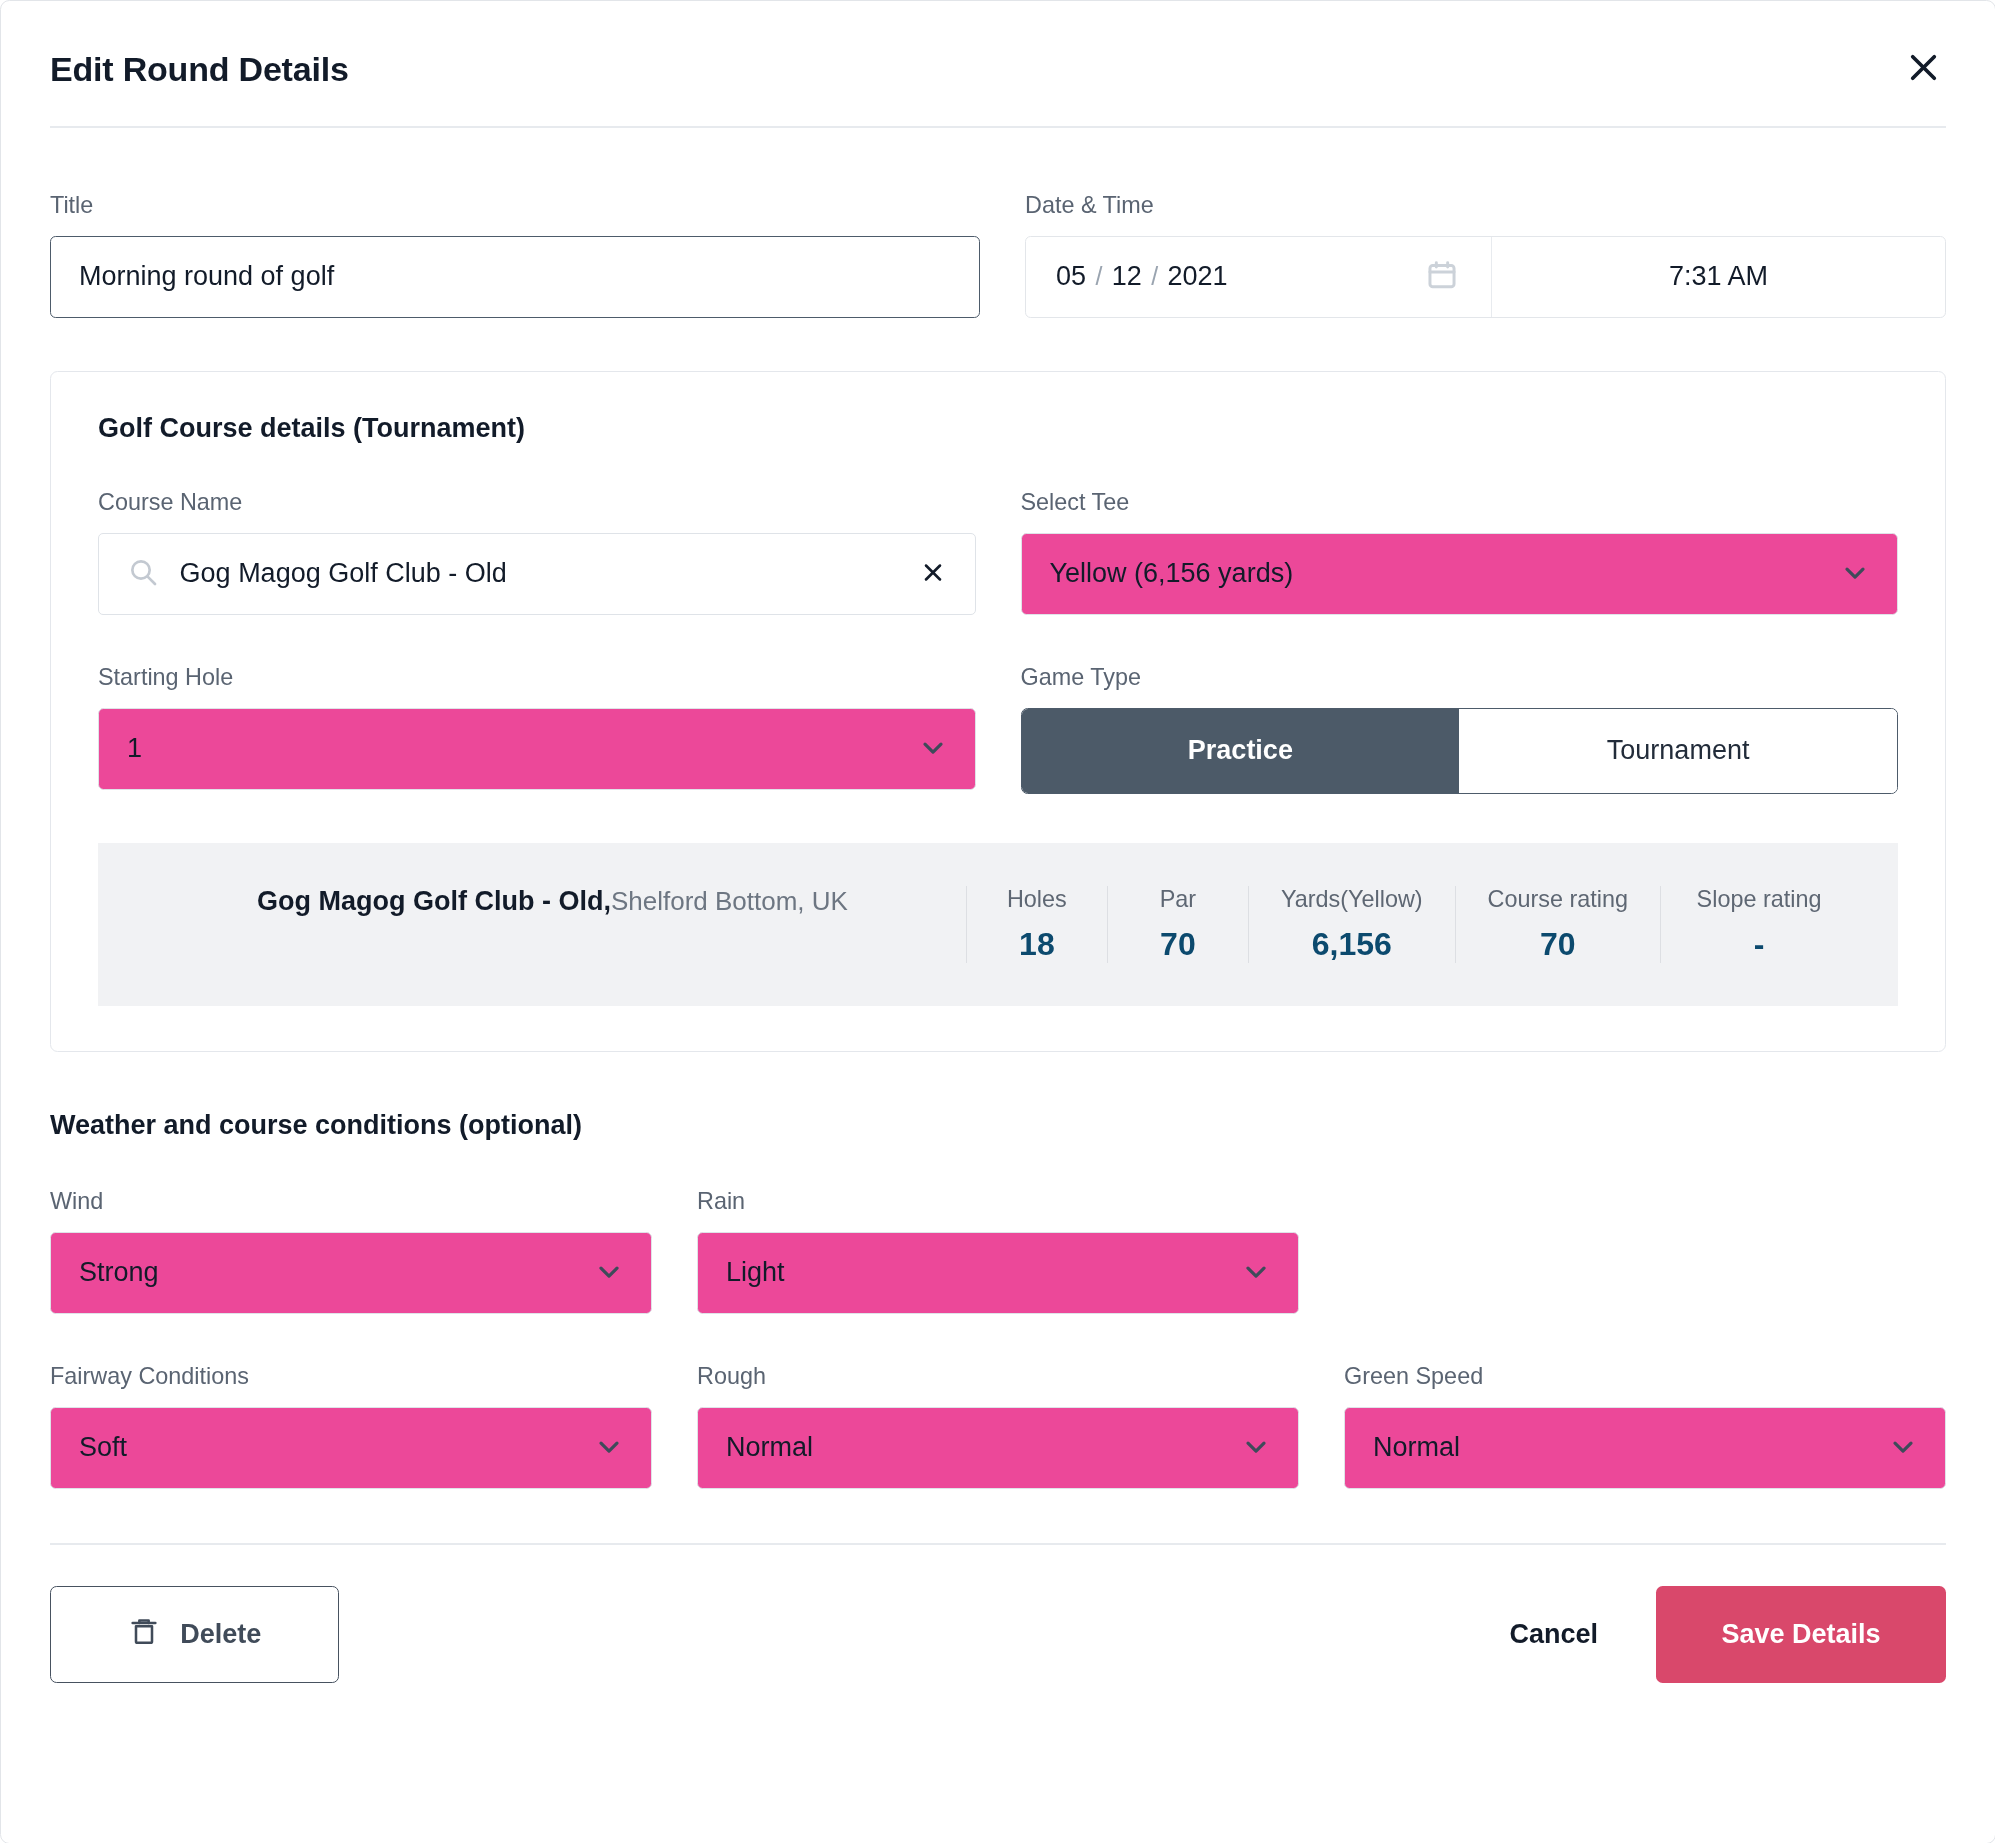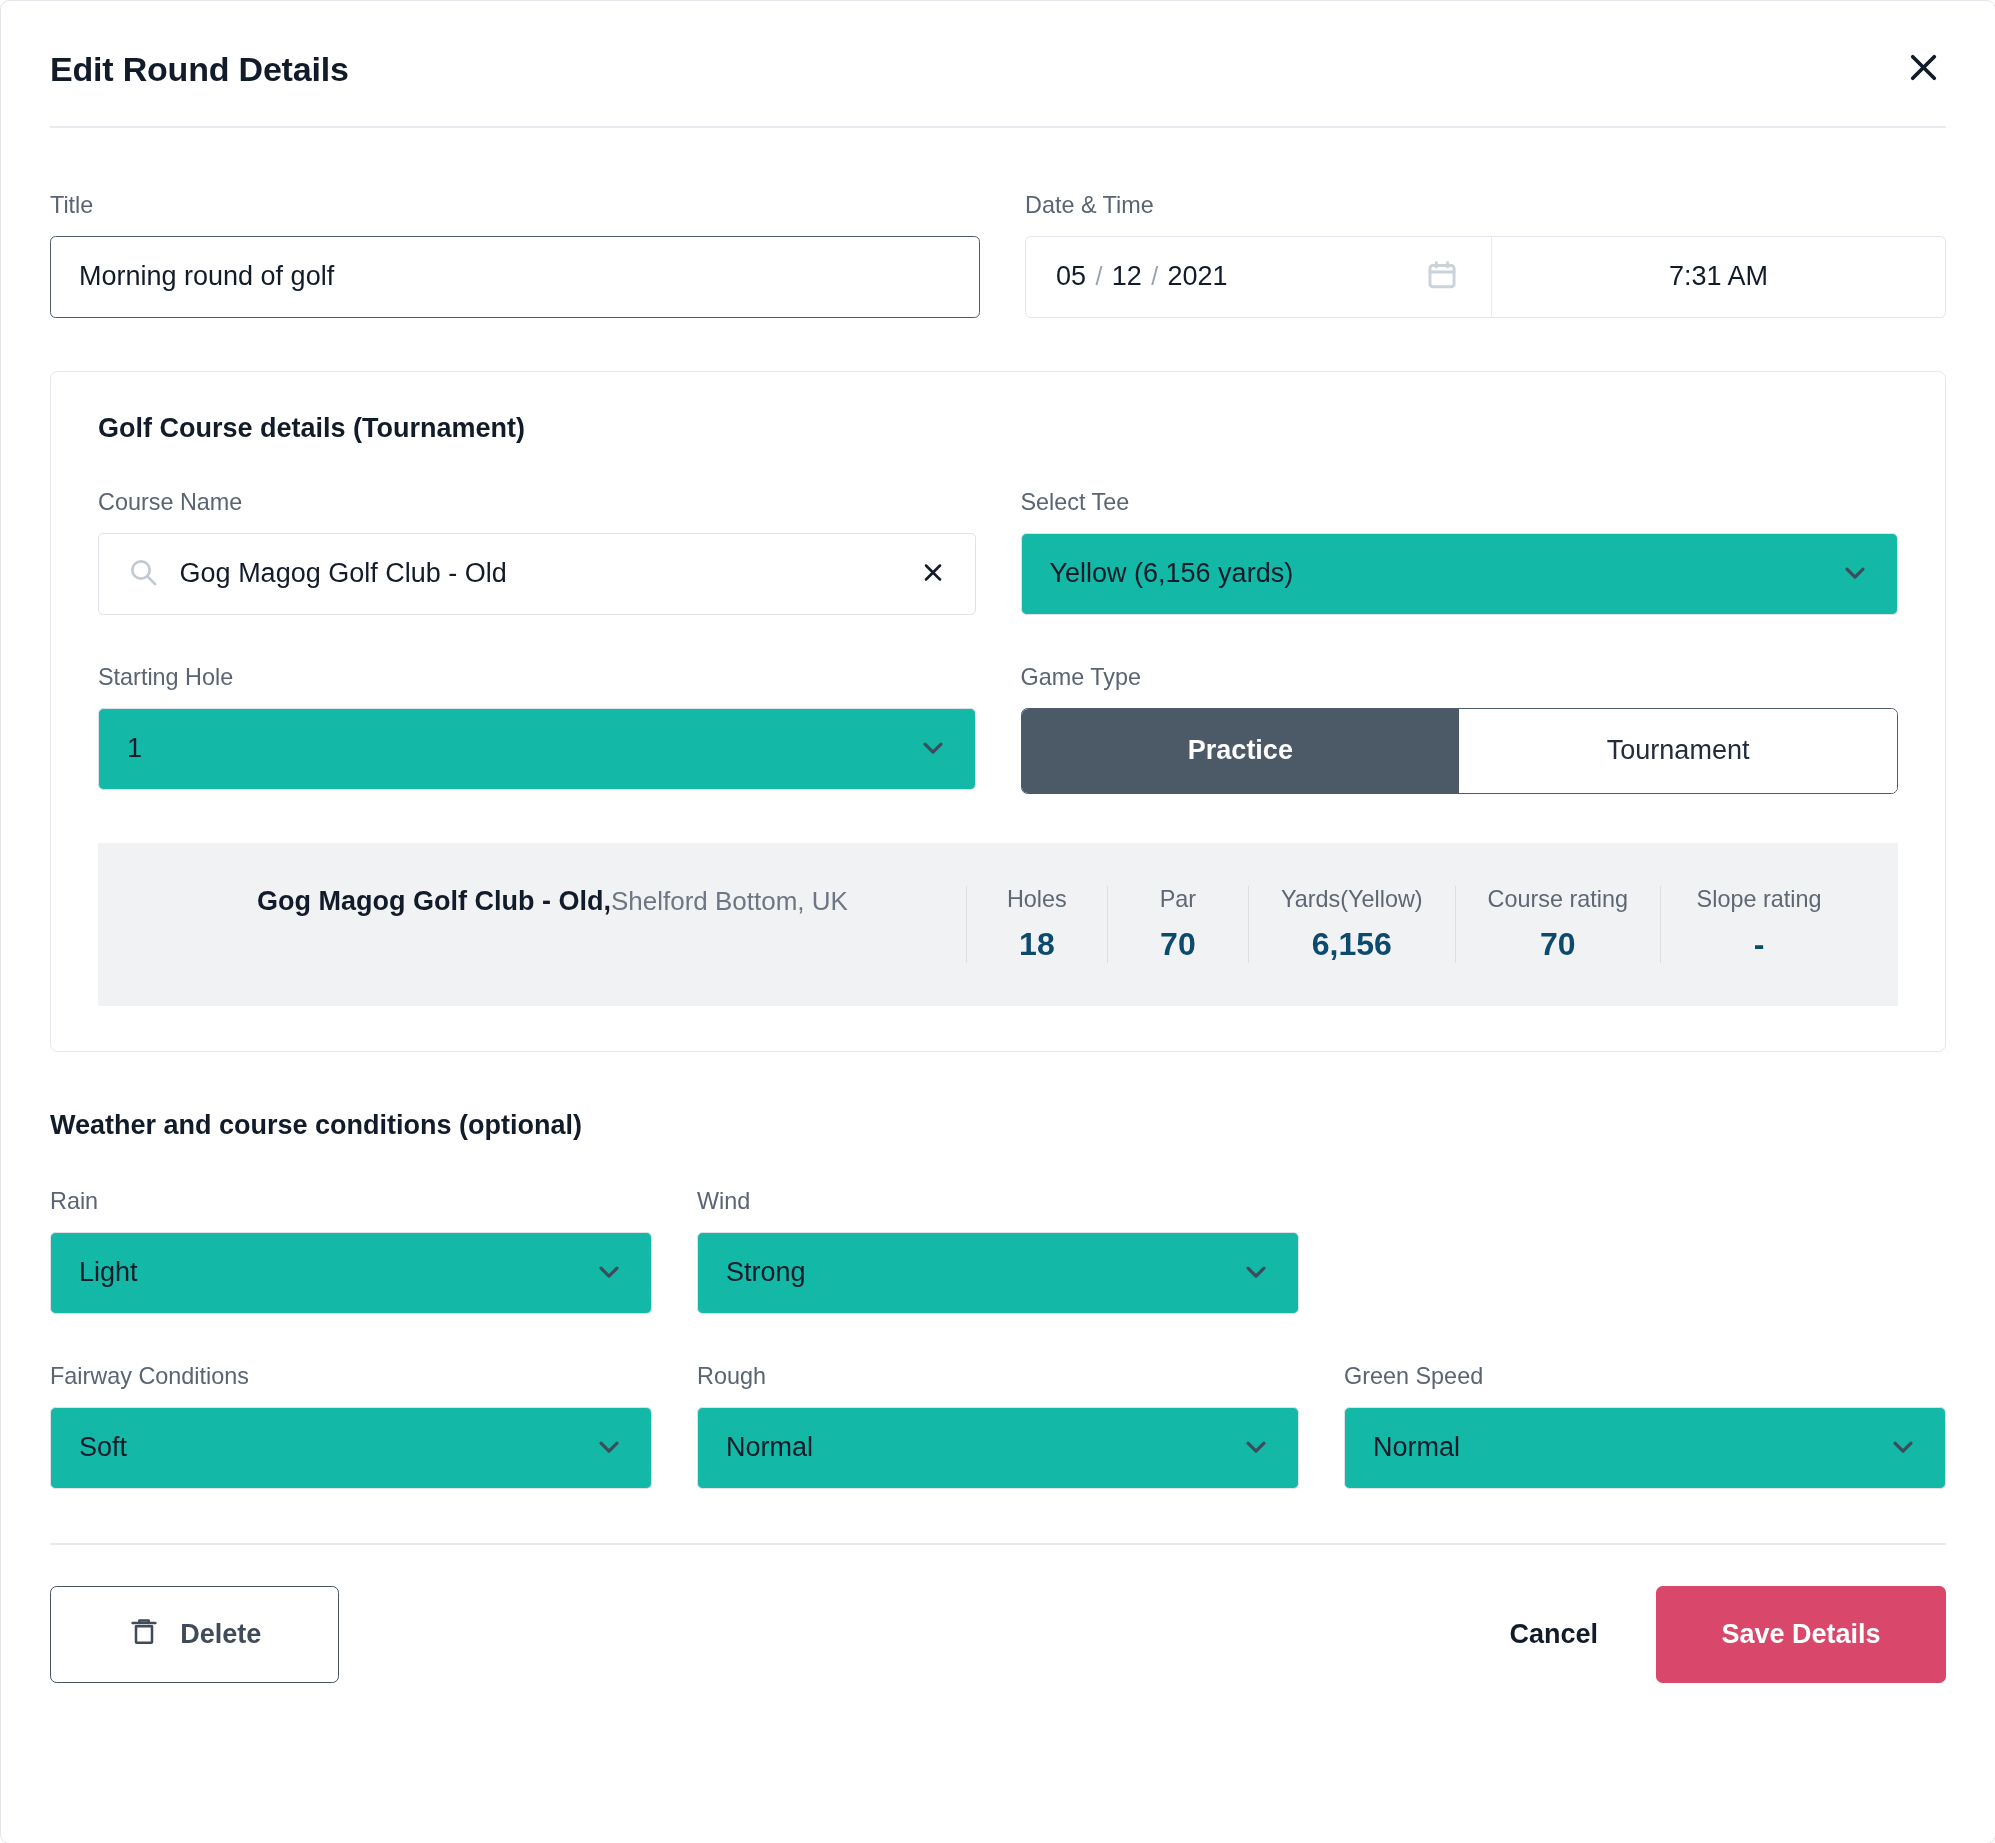--- a/index.html
+++ b/index.html
@@ -74,21 +74,21 @@
     font-family: "Liberation Sans", sans-serif;
     outline: none;
   }
 
   .select-box {
     position: relative;
     width: 100%;
     height: 82px;
     border: 1.9px solid #dfe3e8;
     border-radius: 5.6px;
-    background: #14b8a6;
+    background: #ec4899;
     display: flex;
     align-items: center;
     padding: 0 28px;
     cursor: pointer;
   }
   .select-value {
     font-size: 27px;
     color: #121b29;
   }
   .chev {
@@ -447,34 +447,34 @@
         <div class="stat-value">-</div>
       </div>
     </div>
   </div>
 
   <div class="weather-section">
     <div class="section-heading">Weather and course conditions (optional)</div>
 
     <div class="weather-row">
       <div class="weather-col">
+        <label class="field-label">Wind</label>
+        <div class="select-box">
+          <span class="select-value">Strong</span>
+          <span class="chev">
+            <svg width="32" height="32" viewBox="0 0 24 24" fill="none" stroke="#3e4b5a" stroke-width="2.4" stroke-linecap="round" stroke-linejoin="round">
+              <polyline points="6 9.5 12 15.5 18 9.5"></polyline>
+            </svg>
+          </span>
+        </div>
+      </div>
+      <div class="weather-col">
         <label class="field-label">Rain</label>
         <div class="select-box">
           <span class="select-value">Light</span>
-          <span class="chev">
-            <svg width="32" height="32" viewBox="0 0 24 24" fill="none" stroke="#3e4b5a" stroke-width="2.4" stroke-linecap="round" stroke-linejoin="round">
-              <polyline points="6 9.5 12 15.5 18 9.5"></polyline>
-            </svg>
-          </span>
-        </div>
-      </div>
-      <div class="weather-col">
-        <label class="field-label">Wind</label>
-        <div class="select-box">
-          <span class="select-value">Strong</span>
           <span class="chev">
             <svg width="32" height="32" viewBox="0 0 24 24" fill="none" stroke="#3e4b5a" stroke-width="2.4" stroke-linecap="round" stroke-linejoin="round">
               <polyline points="6 9.5 12 15.5 18 9.5"></polyline>
             </svg>
           </span>
         </div>
       </div>
       <div class="weather-col"></div>
     </div>
 

